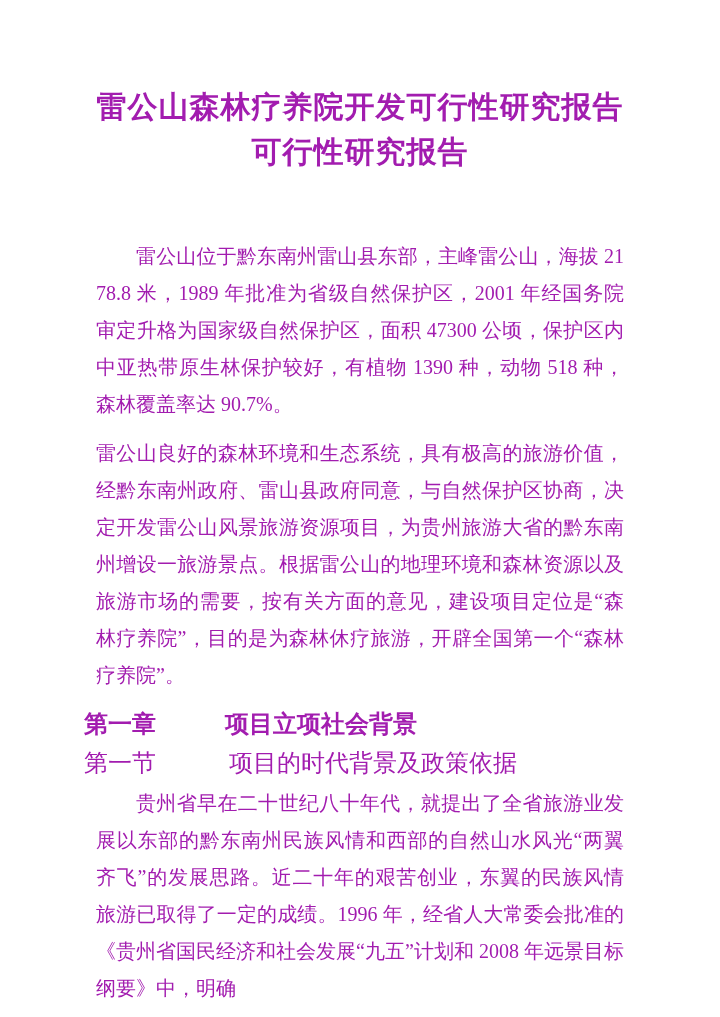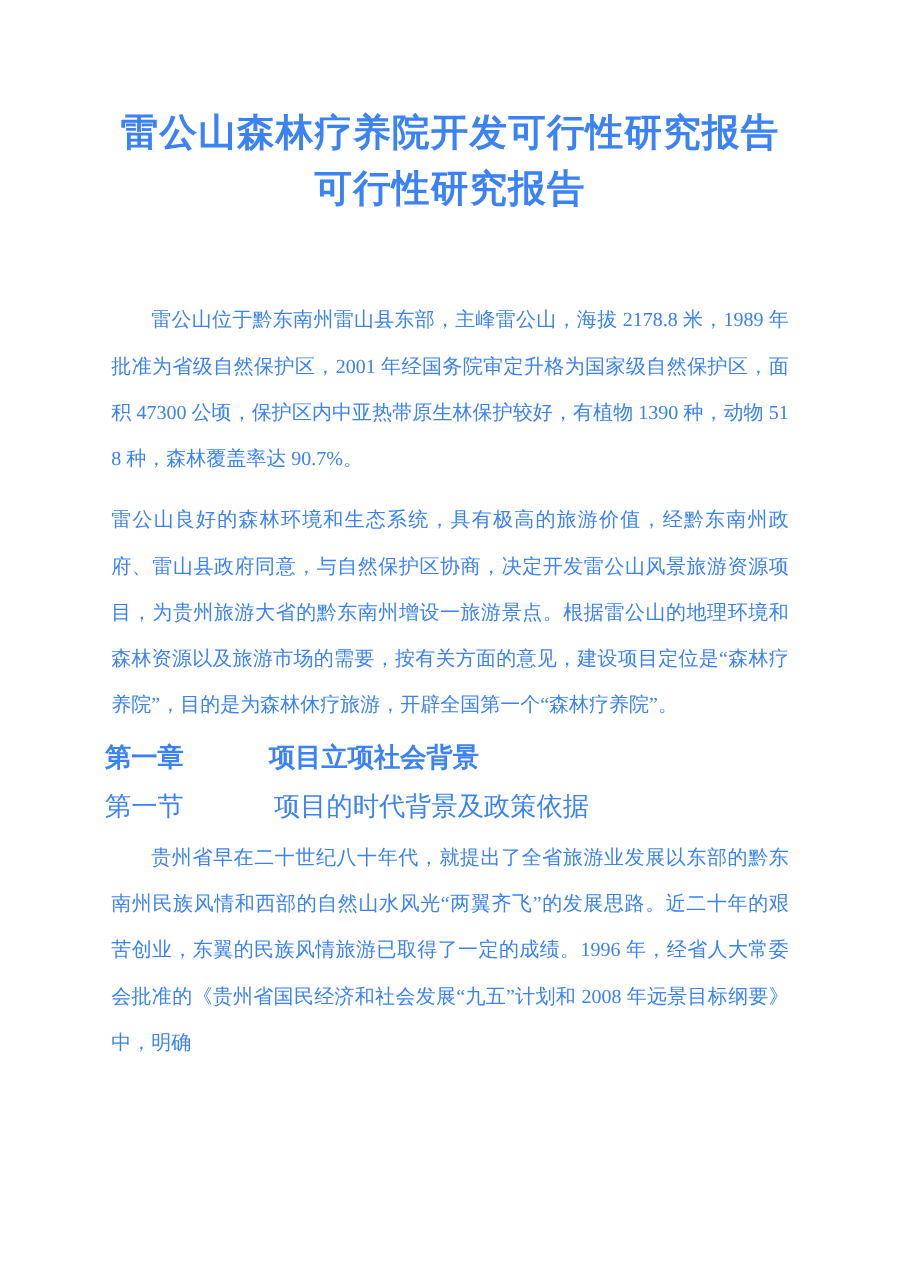--- a/index.html
+++ b/index.html
@@ -10,50 +10,50 @@
     .page {
       position: relative;
       width: 720px;
       height: 1017px;
       margin: 0 auto;
       background: #ffffff;
       box-sizing: border-box;
       padding: 84px 84px 0 84px;
       overflow: hidden;
       font-family: "Liberation Serif", "DejaVu Serif", serif;
-      color: #3b82f6;
+      color: #a21caf;
     }
     .doc-title {
       margin: 0 0 64px 0;
       text-align: center;
       font-size: 30px;
       font-weight: 700;
       line-height: 45px;
       letter-spacing: 1px;
     }
     .title-line {
       display: block;
     }
     .para {
-      margin: 5px;
-      font-size: 16px;
+      margin: 12px;
+      font-size: 20px;
       line-height: 37px;
       text-align: justify;
       text-justify: inter-ideograph;
       word-break: break-all;
     }
     .para.indent {
       text-indent: 2em;
     }
     .para.gap-top {
       margin-top: 12px;
     }
     .heading {
       margin: 2px 0 0 0;
-      font-size: 21px;
+      font-size: 24px;
       line-height: 37px;
       white-space: nowrap;
     }
     .heading-chapter {
       font-weight: 700;
     }
     .heading-chapter .heading-title {
       margin-left: 63px;
     }
     .heading-section {

